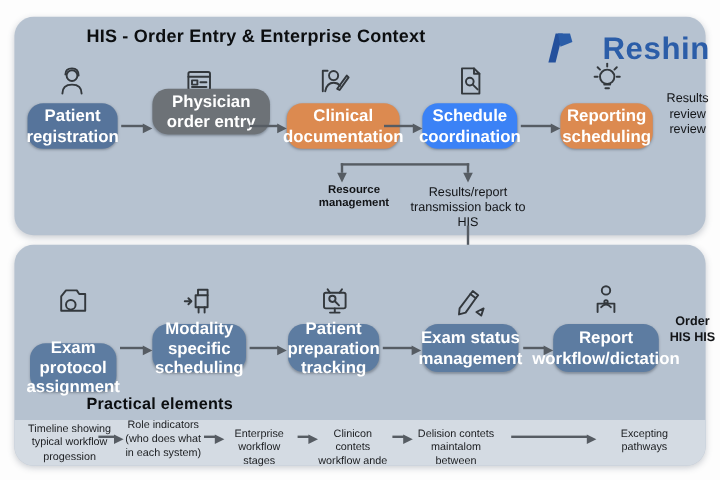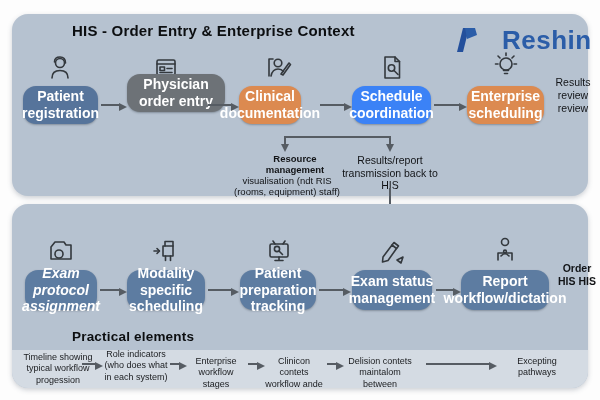--- a/index.html
+++ b/index.html
@@ -104,38 +104,37 @@
     <line x1="16" y1="3" x2="16" y2="5.5"></line>
     <line x1="8" y1="6" x2="10" y2="8"></line>
     <line x1="24" y1="6" x2="22" y2="8"></line>
     <line x1="5.5" y1="14" x2="8" y2="14"></line>
     <line x1="24" y1="14" x2="26.5" y2="14"></line>
   </svg>
 </span>
 
 <div class="fbox c-blue" style="left:23px;top:86px;width:75px;">Patient registration</div>
 <div class="fbox c-gray" style="left:127px;top:74px;width:98px;text-align:center;">Physician order entry</div>
-<div class="fbox c-orange" style="left:239px;top:86px;width:62px;">Clinical documentation</div>
+<div class="fbox c-orange" style="left:239px;top:86px;width:94px;">Clinical documentation</div>
 <div class="fbox c-dark" style="left:352px;top:86px;width:79px;">Schedule coordination</div>
-<div class="fbox c-orange" style="left:467px;top:86px;width:77px;">Enterprise scheduling</div>
+<div class="fbox c-orange" style="left:467px;top:86px;width:77px;">Reporting scheduling</div>
 
 <div class="harrow" style="left:101px;top:104px;width:19px;"></div>
 <div class="harrow" style="left:208px;top:104px;width:24px;"></div>
 <div class="harrow" style="left:320px;top:104px;width:25px;"></div>
 <div class="harrow" style="left:434px;top:104px;width:26px;"></div>
 
 <div class="note" style="left:550px;top:76px;width:46px;">Results review review</div>
 
 <div class="hline" style="left:284px;top:136px;width:107px;"></div>
 <div class="varrow" style="left:284px;top:136px;height:8px;"></div>
 <div class="varrow" style="left:389px;top:136px;height:8px;"></div>
 
 <div class="callout" style="left:228px;top:153px;width:118px;">
   <div class="hd">Resource management</div>
-  <div class="bd">visualisation (ndt RIS (rooms, equipment) staff)</div>
 </div>
 <div class="callout" style="left:338px;top:154px;width:104px;">
   <div class="bd" style="font-size:10.5px;">Results/report transmission back to HIS</div>
 </div>
 
 <div class="varrow" style="left:389px;top:188px;height:48px;"></div>
 
 <div class="panel" id="ris-panel">
   <div id="practical-strip"></div>
 </div>
@@ -174,21 +173,21 @@
 </span>
 <span class="icon" style="left:489px;top:234px;">
   <svg viewBox="0 0 32 32">
     <circle cx="16" cy="8" r="3.5"></circle>
     <path d="M9 26 v-7 h14 v7"></path>
     <path d="M12 22 q4-4.5 8 0"></path>
     <circle cx="16" cy="17.5" r="1.4"></circle>
   </svg>
 </span>
 
-<div class="fbox c-steel" style="left:25px;top:270px;width:72px;height:40px;font-style:italic;">Exam protocol assignment</div>
+<div class="fbox c-steel" style="left:25px;top:286px;width:72px;height:40px;">Exam protocol assignment</div>
 <div class="fbox c-steel" style="left:127px;top:270px;width:78px;height:40px;">Modality specific scheduling</div>
 <div class="fbox c-steel" style="left:240px;top:270px;width:76px;height:40px;">Patient preparation tracking</div>
 <div class="fbox c-steel" style="left:352px;top:270px;width:80px;height:40px;">Exam status management</div>
 <div class="fbox c-steel" style="left:461px;top:270px;width:88px;height:40px;">Report workflow/dictation</div>
 
 <div class="harrow" style="left:100px;top:289px;width:20px;"></div>
 <div class="harrow" style="left:208px;top:289px;width:24px;"></div>
 <div class="harrow" style="left:319px;top:289px;width:25px;"></div>
 <div class="harrow" style="left:436px;top:289px;width:18px;"></div>
 

